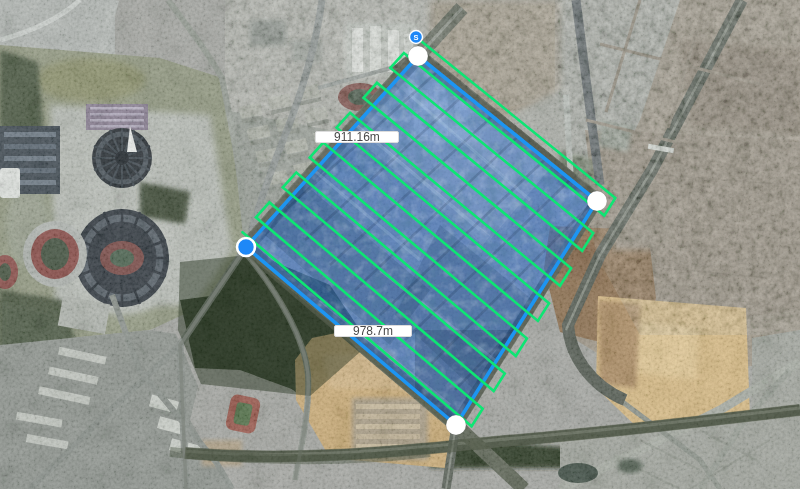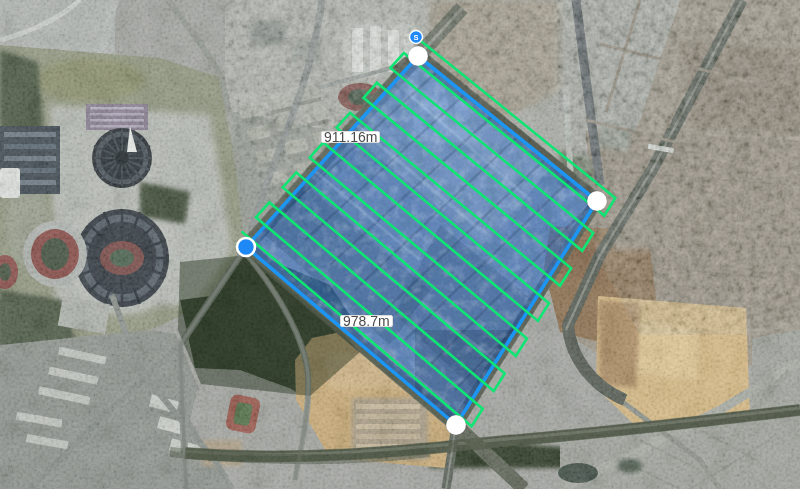--- a/index.html
+++ b/index.html
@@ -1,20 +1,20 @@
 <!DOCTYPE html>
 <html><head>
 <meta charset="utf-8">
 <style>
   html,body{margin:0;padding:0;width:800px;height:489px;overflow:hidden;
     font-family:"Liberation Sans",sans-serif;background:#a7aba7;}
   #stage{position:relative;width:800px;height:489px;}
   svg{position:absolute;left:0;top:0;}
   .lbl{position:absolute;background:#fff;border:1px solid #dcdcdc;border-radius:2px;
-    color:#4a4a4a;font-size:14px;line-height:10px;padding:0px 2px;white-space:nowrap;margin-left:6px;}
+    color:#4a4a4a;font-size:12px;line-height:10px;padding:0px 18px;white-space:nowrap;}
 </style>
 </head>
 <body>
 <div id="stage">
 <svg width="800" height="489" viewBox="0 0 800 489">
 <defs>
   <filter id="noise" x="0" y="0" width="100%" height="100%">
     <feTurbulence type="fractalNoise" baseFrequency="0.35" numOctaves="2" seed="7" result="t"></feTurbulence>
     <feColorMatrix in="t" type="matrix" values="0 0 0 1.5 -0.30  0 0 0 1.5 -0.28  0 0 0 1.5 -0.30  0 0 0 0 0.5"></feColorMatrix>
   </filter>
@@ -324,14 +324,14 @@
 <circle cx="456" cy="425" r="10" fill="#ffffff" stroke="rgba(0,0,0,0.12)" stroke-width="1"></circle>
 
 <circle cx="246" cy="247" r="9" fill="#1e88f7" stroke="#ffffff" stroke-width="2.6"></circle>
 
 <circle cx="416" cy="37" r="6.5" fill="#1e88f7" stroke="#ffffff" stroke-width="1.4"></circle>
 <text x="416" y="39.8" font-size="7.5" font-weight="bold" fill="#ffffff" text-anchor="middle" font-family="Liberation Sans,sans-serif">S</text>
 </svg>
 
 <div class="lbl" style="left:315px;top:131px;">911.16m</div>
 
-<div class="lbl" style="left:334px;top:315px;">978.7m</div>
+<div class="lbl" style="left:334px;top:325px;">978.7m</div>
 </div>
 
 </body></html>

